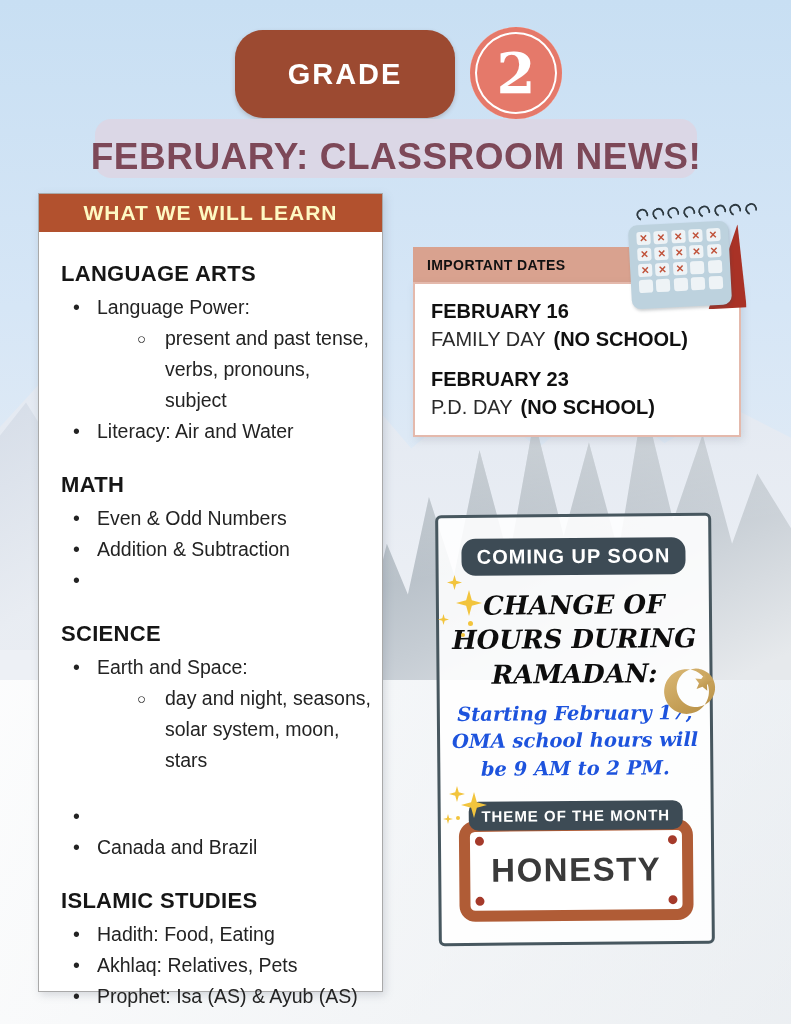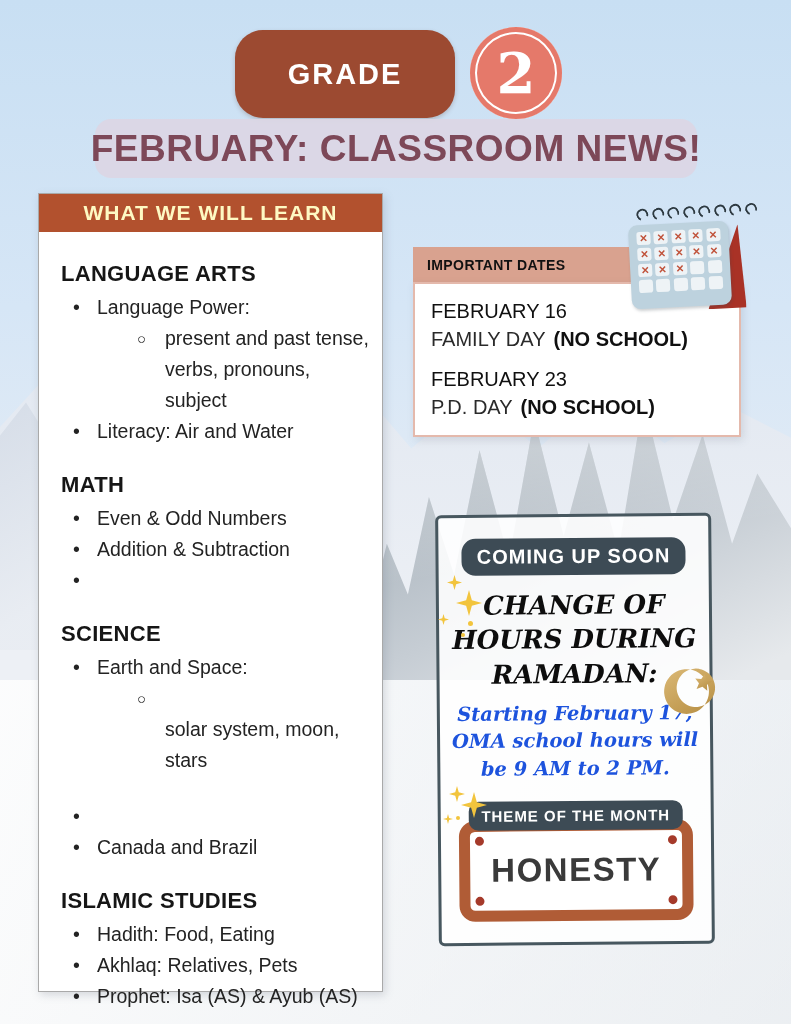--- a/index.html
+++ b/index.html
@@ -23,21 +23,21 @@
                  linear-gradient(#e9edf1,#eef0f2);}
   
   .grade-badge{left:235px;top:30px;width:220px;height:88px;background:#9c4a31;border-radius:28px;
       display:flex;align-items:center;justify-content:center;color:#fff;font-size:29px;font-weight:800;letter-spacing:2px;
       box-shadow:0 2px 4px rgba(90,60,50,.25);}
   .grade-circle{left:470px;top:27px;width:92px;height:92px;border-radius:50%;background:#e5796a;
       box-shadow:inset 0 0 0 5px #e5796a, inset 0 0 0 7px #ffffff;
       display:flex;align-items:center;justify-content:center;}
   .grade-num{font-family:"DejaVu Serif",serif;font-weight:bold;font-size:56px;color:#fff;line-height:1;}
   .title-band{left:95px;top:119px;width:602px;height:59px;background:rgba(219,214,228,.93);border-radius:16px;
-      display:flex;align-items:center;justify-content:center;}
+      display:flex;align-items:flex-end;justify-content:center;}
   .title-text{font-size:37px;font-weight:800;color:#7d4858;white-space:nowrap;letter-spacing:.5px;}
   
   .learn-card{left:38px;top:193px;width:345px;height:799px;background:#fff;border:1px solid #a9a9a9;
       box-sizing:border-box;box-shadow:2px 3px 8px rgba(110,120,135,.25);}
   .learn-header{height:38px;background:#b2512e;color:#fef9c3;font-weight:800;font-size:21px;letter-spacing:1px;
       display:flex;align-items:center;justify-content:center;}
   .learn-body{padding:13px 6px 0 22px;}
   .sec{margin-top:25px;}
   .sec.first{margin-top:16px;}
   .sec-title{font-size:22px;font-weight:800;color:#161616;margin-bottom:5px;letter-spacing:.3px;}
@@ -46,21 +46,21 @@
   .l1{padding-left:12px;}
   .l2{padding-left:76px;}
   .l2 .blt{width:28px;font-size:15px;}
   .cont{padding-left:104px;}
   
   .dates-band{left:413px;top:247px;width:233px;height:35px;background:#d9a28f;color:#111;
       font-weight:800;font-size:14px;display:flex;align-items:center;padding-left:14px;box-sizing:border-box;letter-spacing:.4px;z-index:2;}
   .dates-card{left:413px;top:282px;width:328px;height:155px;background:#fff;border:2px solid #e4b9ac;
       box-sizing:border-box;padding:16px 16px;z-index:2;box-shadow:2px 3px 8px rgba(110,120,135,.2);}
   .date-row.second{margin-top:17px;}
-  .date-title{font-weight:400;font-size:20px;color:#101010;}
+  .date-title{font-weight:700;font-size:20px;color:#101010;}
   .date-detail{font-size:20px;color:#2a2a2a;margin-top:5px;}
   .date-note{font-weight:800;color:#101010;margin-left:8px;}
   
   .calendar{left:628px;top:210px;width:130px;height:102px;z-index:3;}
   .cal-body{position:absolute;left:2px;top:13px;width:100px;height:84px;background:#bdd2de;border-radius:9px;
       transform:rotate(-3deg);box-shadow:1px 2px 3px rgba(60,70,80,.25);}
   .cal-grid{position:absolute;left:8px;top:7px;display:grid;grid-template-columns:repeat(5,1fr);gap:3px;width:84px;}
   .cell{width:14px;height:13px;background:#eef3f6;border-radius:3px;display:flex;align-items:center;justify-content:center;
       font-size:10px;font-weight:bold;color:#c0523a;}
   .cell.x::before{content:"✕";}
@@ -153,20 +153,21 @@
       </div>
 
       <div class="sec">
         <div class="sec-title">SCIENCE</div>
         <div class="line l1">
             <span class="blt">•</span>
             <span>Earth and Space:</span>
           </div>
         <div class="line l2">
             <span class="blt">○</span>
+            <span>day and night, seasons,</span>
           </div>
         <div class="line cont">
             <span>solar system, moon, stars</span>
           </div>
       </div>
 
       <div class="sec">
         <div class="line l1">
             <span class="blt">•</span>
           </div>

